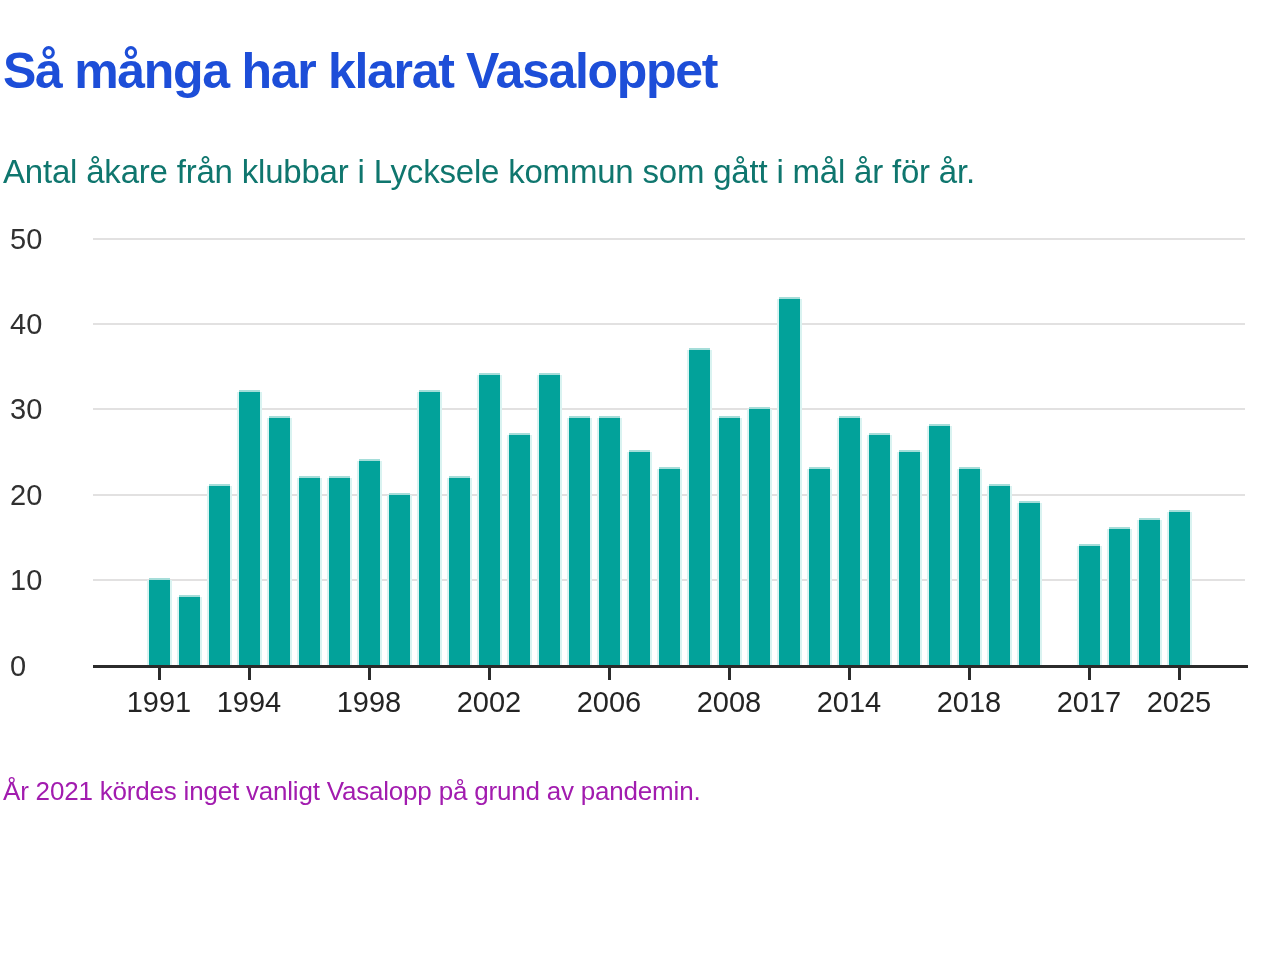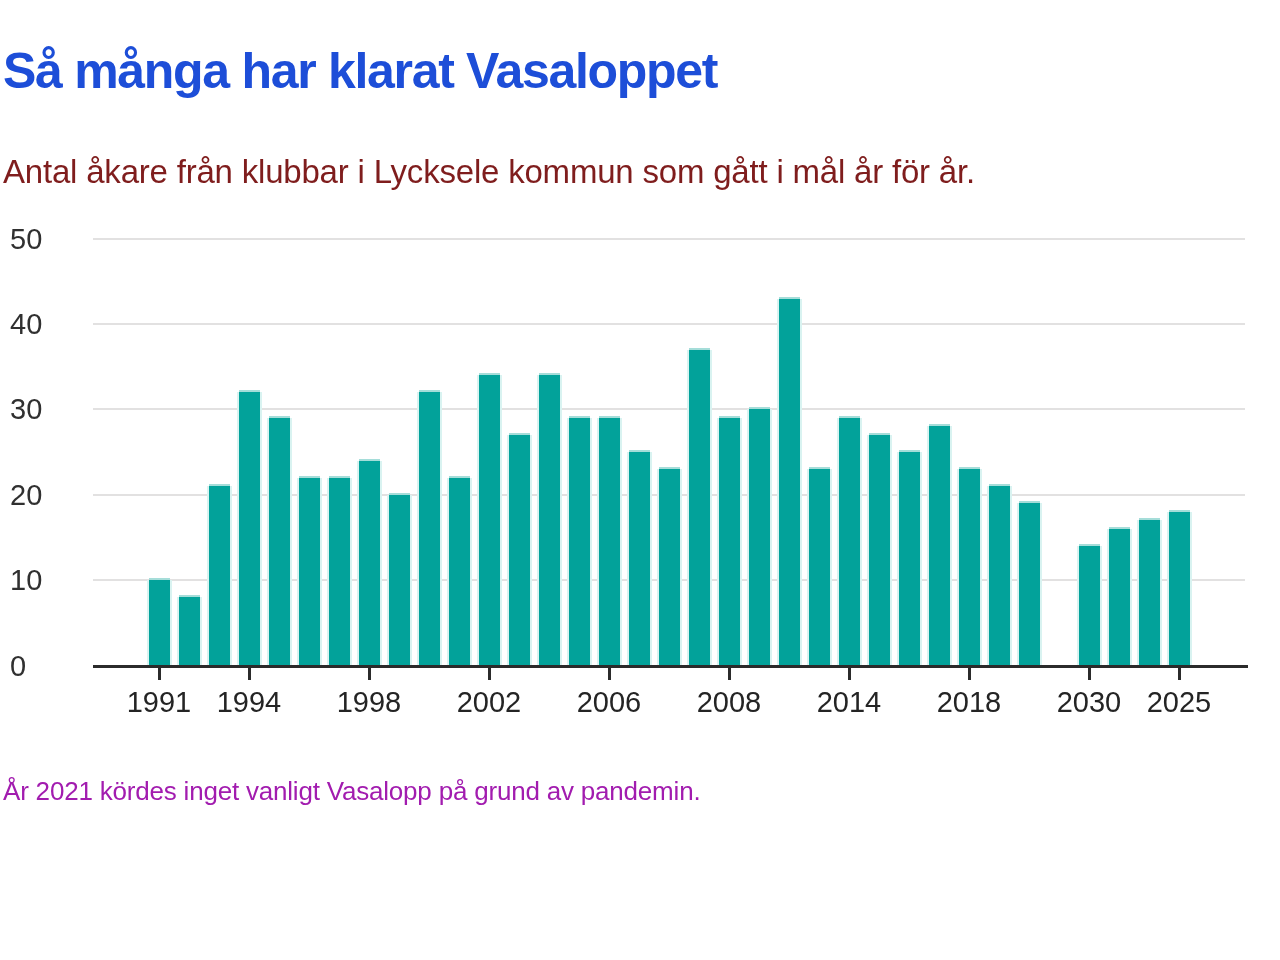--- a/index.html
+++ b/index.html
@@ -9,21 +9,21 @@
   .page { position: absolute; left: 0; top: 0; width: 1280px; height: 960px; background: #ffffff; }
 
   .chart-title {
     position: absolute; left: 3px; top: 44px;
     font-size: 50px; font-weight: 700; letter-spacing: -1.3px;
     color: #1d4ed8; line-height: 54px;
   }
   .chart-subtitle {
     position: absolute; left: 3px; top: 152px;
     font-size: 33px; font-weight: 400; letter-spacing: -0.2px;
-    color: #7f1d1d; line-height: 40px;
+    color: #0f766e; line-height: 40px;
   }
 
   .plot { position: absolute; left: 0; top: 0; width: 1280px; height: 760px; }
 
   .gridline {
     position: absolute; height: 2px; background: #e2e1e1;
   }
   .axis-line {
     position: absolute; height: 3px; background: #2b2b2b;
   }
@@ -123,21 +123,21 @@
       <div class="x-label" style="left: 439px; top: 686px;">2002</div>
       <div class="x-tick" style="left: 607.5px; top: 668px;"></div>
       <div class="x-label" style="left: 559px; top: 686px;">2006</div>
       <div class="x-tick" style="left: 727.5px; top: 668px;"></div>
       <div class="x-label" style="left: 679px; top: 686px;">2008</div>
       <div class="x-tick" style="left: 847.5px; top: 668px;"></div>
       <div class="x-label" style="left: 799px; top: 686px;">2014</div>
       <div class="x-tick" style="left: 967.5px; top: 668px;"></div>
       <div class="x-label" style="left: 919px; top: 686px;">2018</div>
       <div class="x-tick" style="left: 1087.5px; top: 668px;"></div>
-      <div class="x-label" style="left: 1039px; top: 686px;">2030</div>
+      <div class="x-label" style="left: 1039px; top: 686px;">2017</div>
       <div class="x-tick" style="left: 1177.5px; top: 668px;"></div>
       <div class="x-label" style="left: 1129px; top: 686px;">2025</div>
     </div>
 
   <div class="chart-footnote">År 2021 kördes inget vanligt Vasalopp på grund av pandemin.</div>
 
 
 </div>
 
 </body></html>

